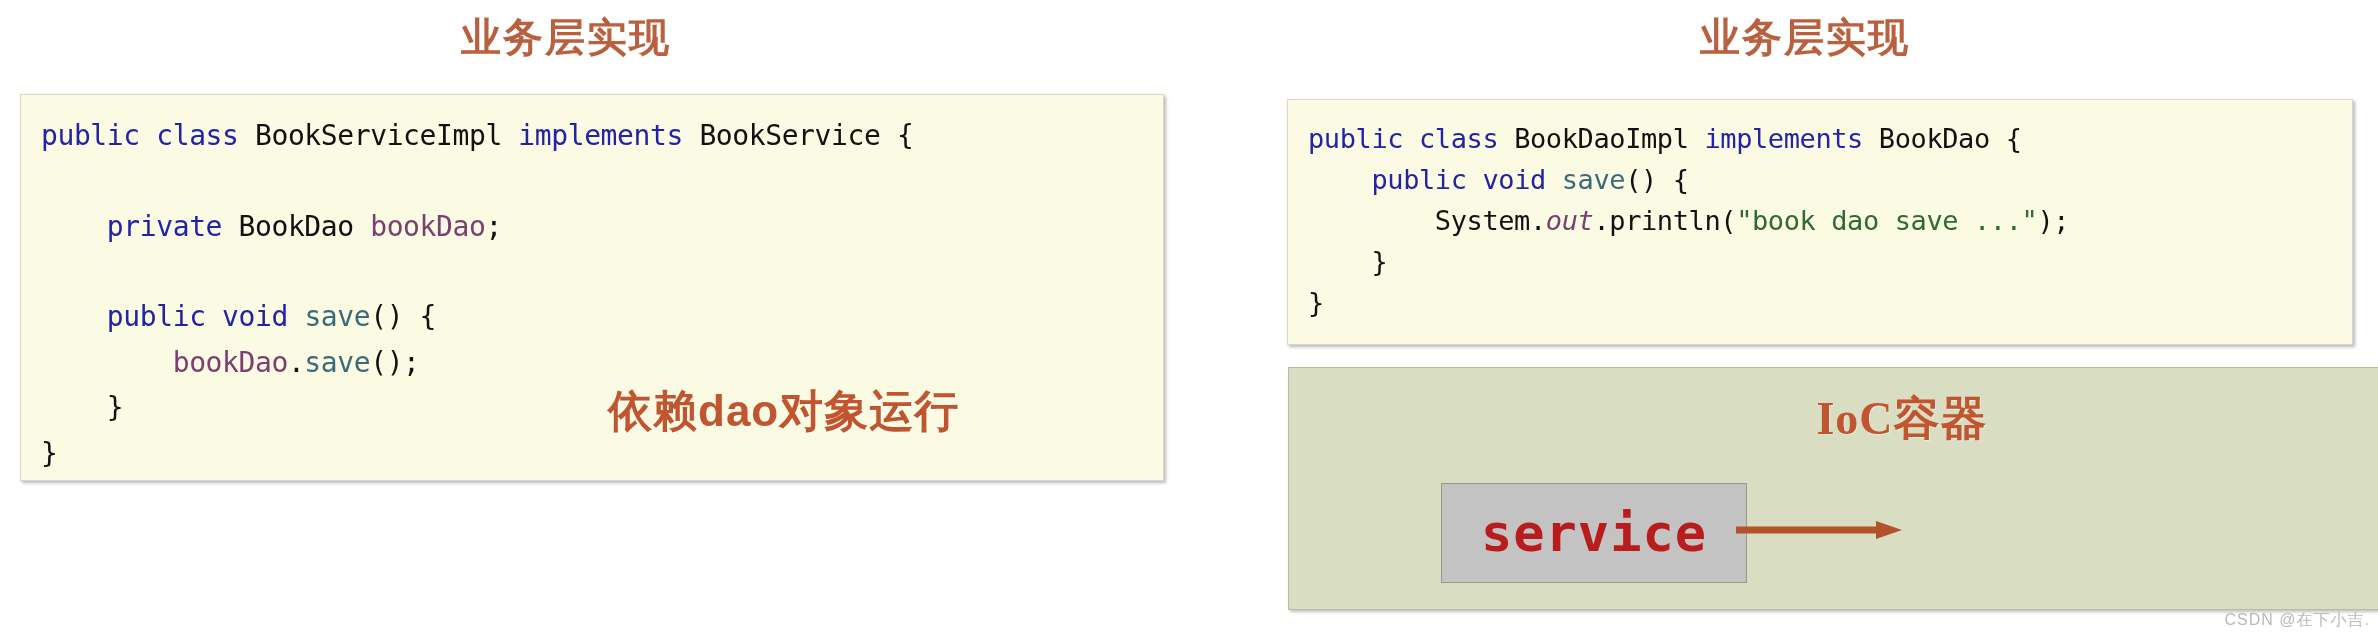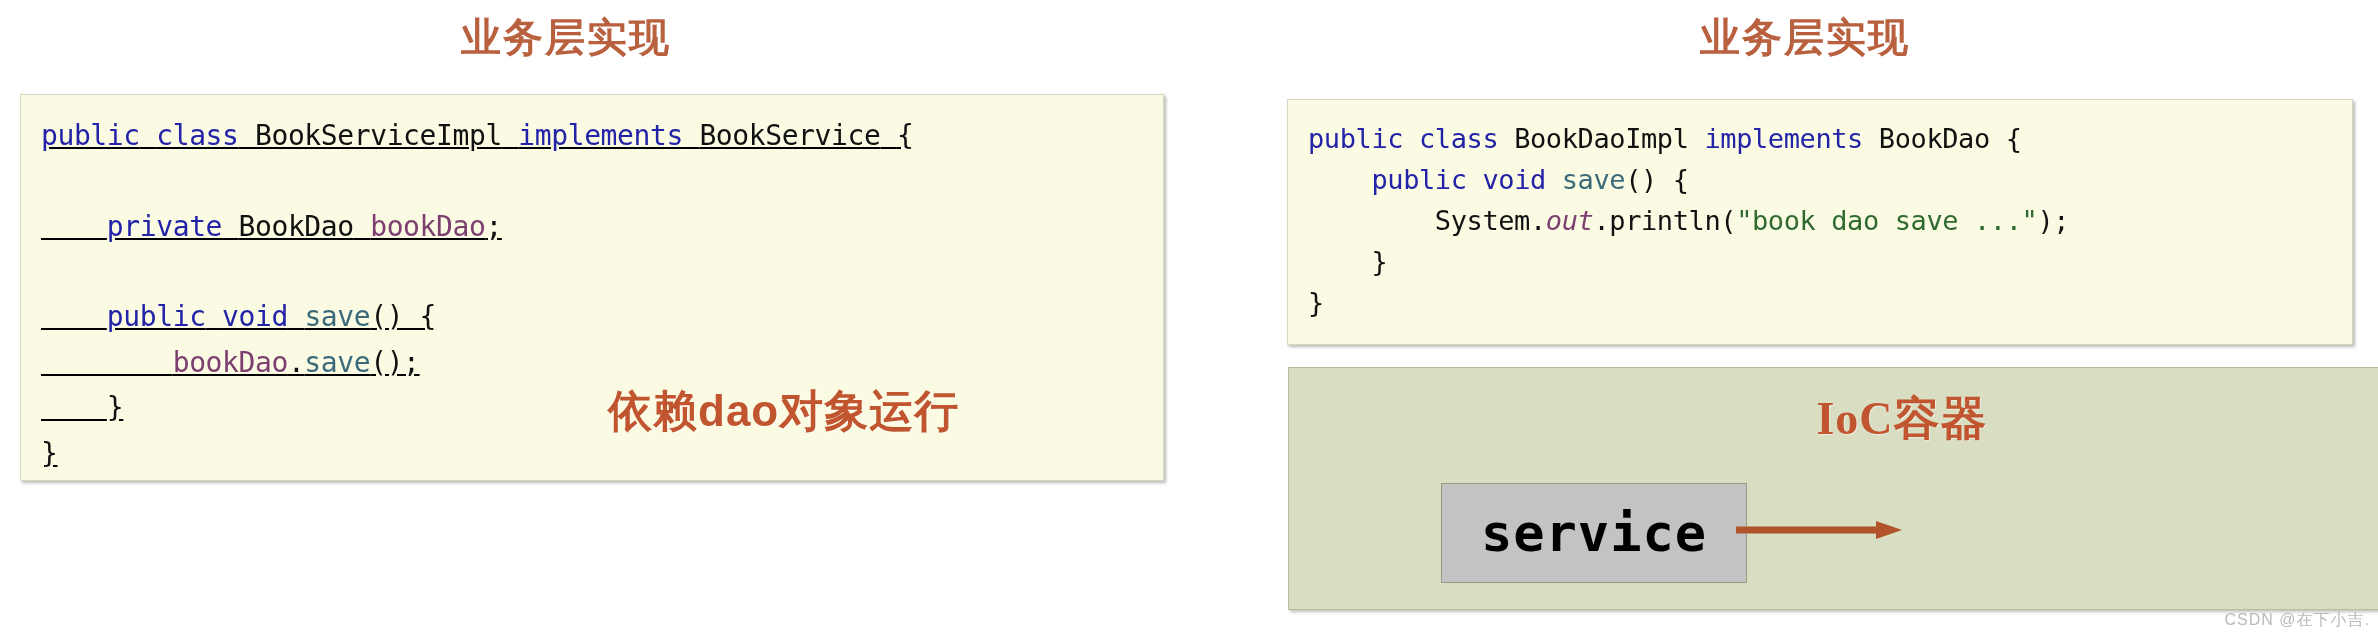--- a/index.html
+++ b/index.html
@@ -31,21 +31,21 @@
 
   
   .code-box {
     position: absolute;
     background: #fbfbe4;
     border: 1px solid #d8d8c4;
     box-shadow: 2px 2px 3px rgba(0,0,0,0.28);
     box-sizing: border-box;
     overflow: hidden;
   }
-  #code-box-service { left: 20px;   top: 94px;  width: 1144px; height: 387px; text-decoration: underline; }
+  #code-box-service { left: 20px;   top: 94px;  width: 1144px; height: 387px; }
   #code-box-dao     { left: 1287px; top: 99px;  width: 1066px; height: 246px; }
 
   .code-pre {
     margin: 0;
     padding: 18px 20px 10px 20px;
     font-family: "DejaVu Sans Mono", "Liberation Mono", monospace;
     font-size: 28px;
     line-height: 1.62;
     color: #111111;
     white-space: pre;
@@ -107,21 +107,21 @@
     position: absolute;
     background: #c3c3c3;
     border: 1px solid #9a9a82;
     box-sizing: border-box;
     display: flex;
     align-items: center;
     justify-content: center;
     font-family: "DejaVu Sans Mono", "Liberation Mono", monospace;
     font-weight: bold;
     font-size: 52px;
-    color: #000000;
+    color: #b91c1c;
     letter-spacing: 1px;
   }
   #bean-service { left: 152px; top: 115px; width: 306px; height: 100px; }
   #bean-dao     { left: 607px; top: 113px; width: 306px; height: 100px;
                   font-family: "Liberation Sans", sans-serif; font-size: 54px; }
 
   
   #dependency-arrow {
     position: absolute;
     left: 447px;

